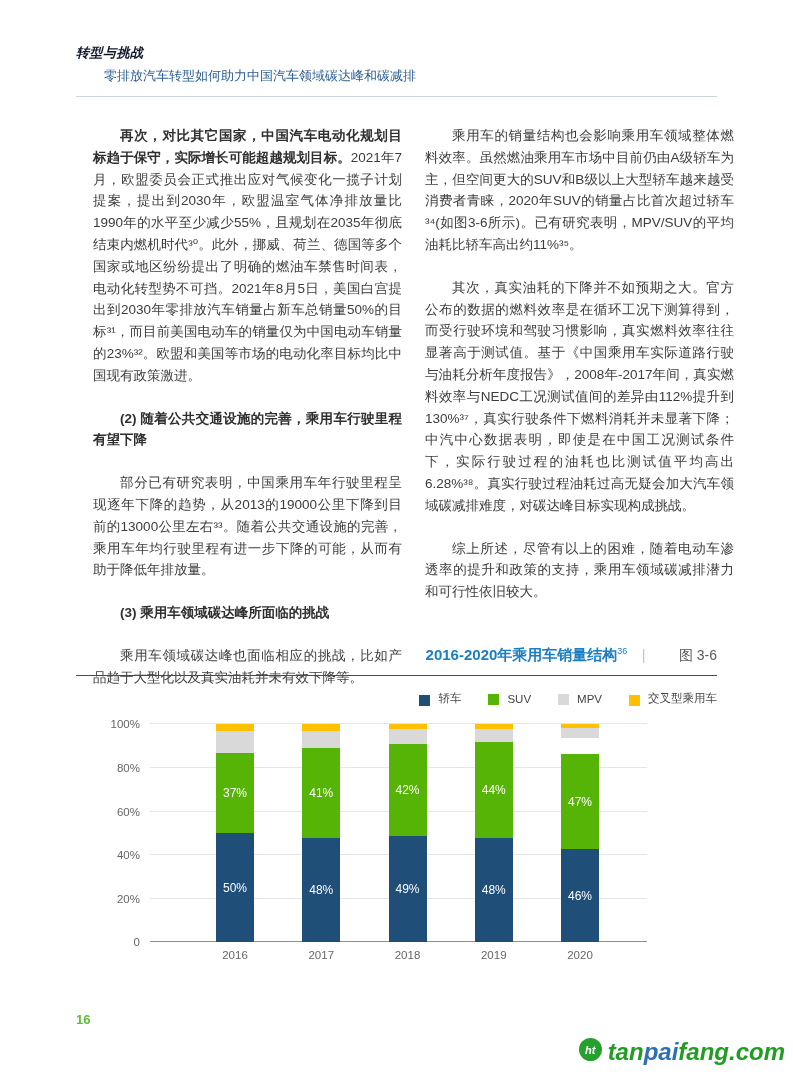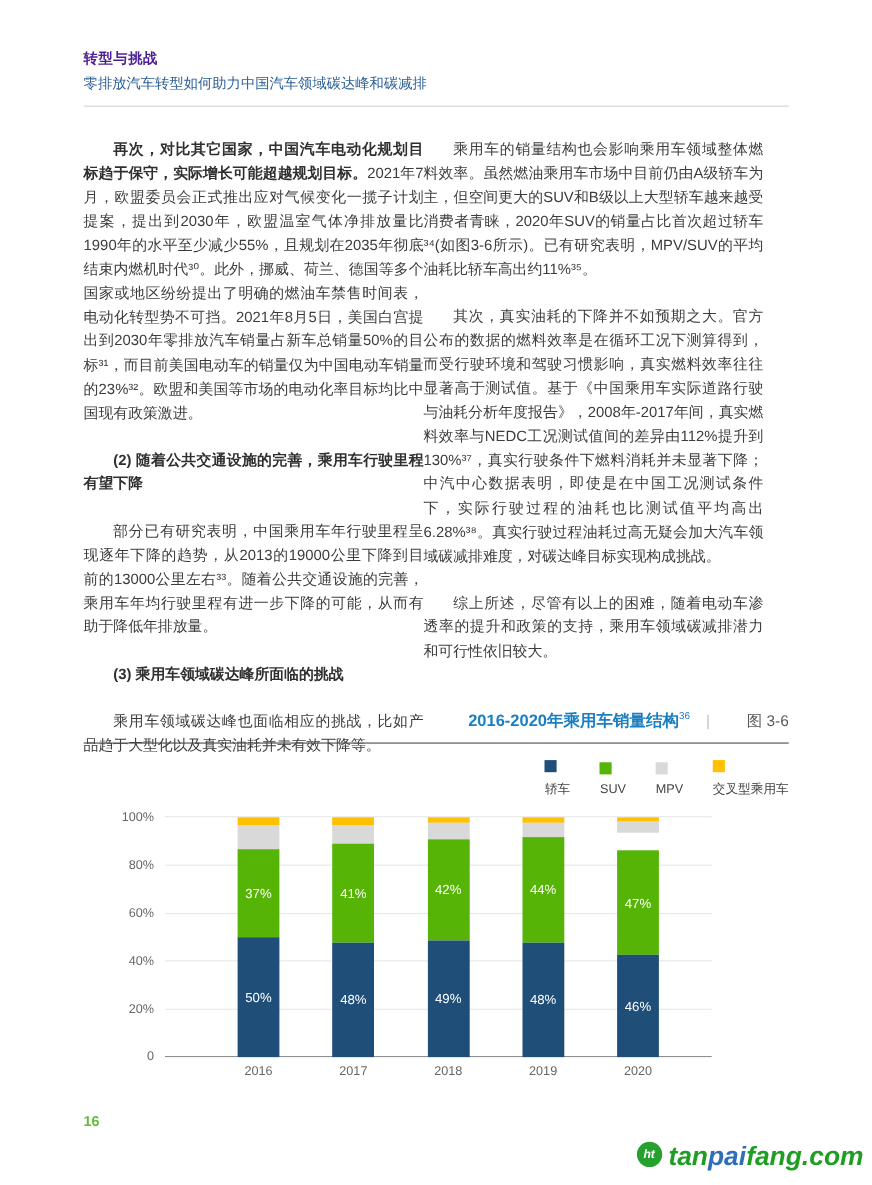--- a/index.html
+++ b/index.html
@@ -6,39 +6,39 @@
   html,body { background:#ffffff; }
   .page {
     position:relative;
     width:793px; height:1077px;
     background:#ffffff;
     font-family:"Liberation Sans","DejaVu Sans",sans-serif;
     overflow:hidden;
   }
   
   .header { position:absolute; left:76px; top:44px; width:641px; }
-  .kicker { font-size:13px; font-weight:bold; color:#4c1d95; letter-spacing:.5px; }
-  .subtitle { font-size:13px; color:#2b5e93; margin-top:5px; }
+  .kicker { font-size:13px; font-weight:bold; color:#0f172a; letter-spacing:.5px;font-style:italic; }
+  .subtitle { font-size:13px; color:#2b5e93; margin-top:5px;margin-left:28px; }
   .header-rule { margin-top:11px; border-bottom:1px solid #ccd3da; }
   
-  .columns { position:absolute; left:76px; top:125px; width:641px; display:flex; }
+  .columns { position:absolute; left:93px; top:125px; width:641px; display:flex; gap:23px; }
   .col { width:309px; font-size:13.5px; line-height:21.8px; color:#3c3c3c; text-align:justify; }
   .col p { text-indent:2em; margin-bottom:21px; }
   .col p.heading { font-weight:bold; color:#2f2f2f; }
   .col b { color:#2f2f2f; }
   
   .figure { position:absolute; left:76px; top:646px; width:641px; }
   .fig-title-row { text-align:right; white-space:nowrap; }
   .fig-title { font-size:15px; font-weight:bold; color:#1b7ec2; }
   .fig-title-sup { font-size:9px; color:#1b7ec2; vertical-align:super; font-weight:normal; }
   .fig-sep { color:#c2c2c2; font-size:14px; margin:0 10px; }
   .fig-tag { font-size:14px; color:#5a5a5a;margin-left:19px; }
   .fig-rule { margin-top:10px; border-bottom:1.5px solid #4a4a4a; }
   .legend { margin-top:15px; display:flex; justify-content:flex-end; gap:27px; align-items:center; }
-  .legend-item { display:flex; align-items:flex-start; gap:8px;flex-direction:column; }
+  .legend-item { display:flex; align-items:flex-end; gap:8px; }
   .legend-swatch { width:11px; height:11px; display:inline-block; }
   .legend-label { font-size:11.5px; color:#444; }
   
   .plot-wrap { margin-top:18px; }
   .plot { position:relative; margin-left:74px; width:497px; height:218px; }
   .gridline { position:absolute; left:0; right:0; height:1px; background:#e6e6e6; }
   .gridline.base { background:#8f8f8f; }
   .ylabel { position:absolute; right:100%; margin-right:10px; transform:translateY(50%); font-size:11.5px; color:#666; }
   .bars-row { position:absolute; left:0; right:0; top:0; bottom:0; display:flex; justify-content:space-between; padding:0 48px 0 66px; align-items:flex-end; }
   .bar { width:38px; height:100%; display:flex; flex-direction:column-reverse; }

